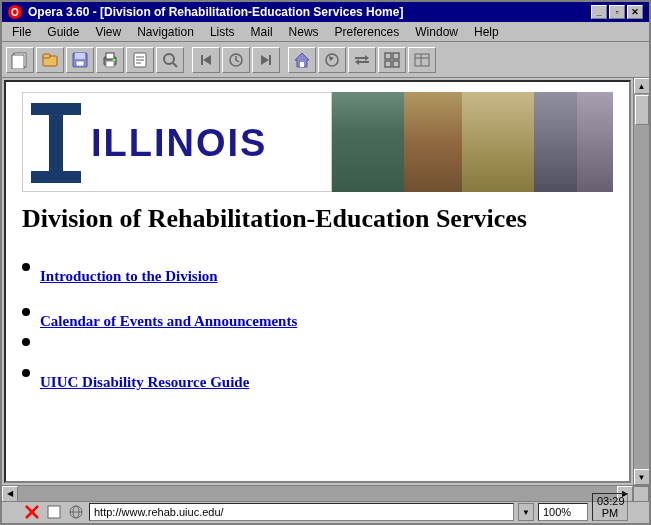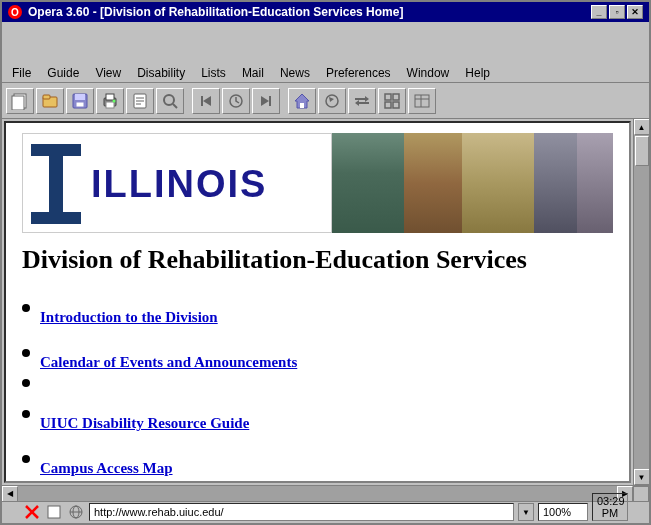--- a/index.html
+++ b/index.html
@@ -76,21 +76,20 @@
 
     
     .menu-bar {
       background: #c0c0c0;
       border-bottom: 1px solid #808080;
       display: flex;
       align-items: center;
       padding: 2px 2px;
       height: 20px;
       gap: 0;
-      margin-top: 41px;
     }
 
     .menu-item {
       padding: 2px 8px;
       font-size: 12px;
       cursor: pointer;
       color: #000;
     }
 
     .menu-item span {
@@ -394,21 +393,21 @@
       <div class="title-btn">_</div>
       <div class="title-btn">▫</div>
       <div class="title-btn">✕</div>
     </div>
   </div>
 
   <div class="menu-bar">
     <div class="menu-item"><span>File</span></div>
     <div class="menu-item"><span>Guide</span></div>
     <div class="menu-item"><span>View</span></div>
-    <div class="menu-item"><span>Disability</span></div>
+    <div class="menu-item"><span>Navigation</span></div>
     <div class="menu-item"><span>Lists</span></div>
     <div class="menu-item"><span>Mail</span></div>
     <div class="menu-item"><span>News</span></div>
     <div class="menu-item"><span>Preferences</span></div>
     <div class="menu-item"><span>Window</span></div>
     <div class="menu-item"><span>Help</span></div>
   </div>
 
   <div class="toolbar">
     <div class="toolbar-btn">
@@ -553,24 +552,20 @@
             <div class="bullet"></div>
             <a class="nav-link">Calendar of Events and Announcements</a>
           </li>
           <li>
             <div class="bullet"></div>
           </li>
           <li>
             <div class="bullet"></div>
             <a class="nav-link">UIUC Disability Resource Guide</a>
           </li>
-          <li>
-            <div class="bullet"></div>
-            <a class="nav-link">Campus Access Map</a>
-          </li>
         </ul>
 
       </div>
     </div>
 
     <div class="scrollbar-v">
       <div class="scroll-btn">▲</div>
       <div class="scroll-track">
         <div class="scroll-thumb"></div>
       </div>

